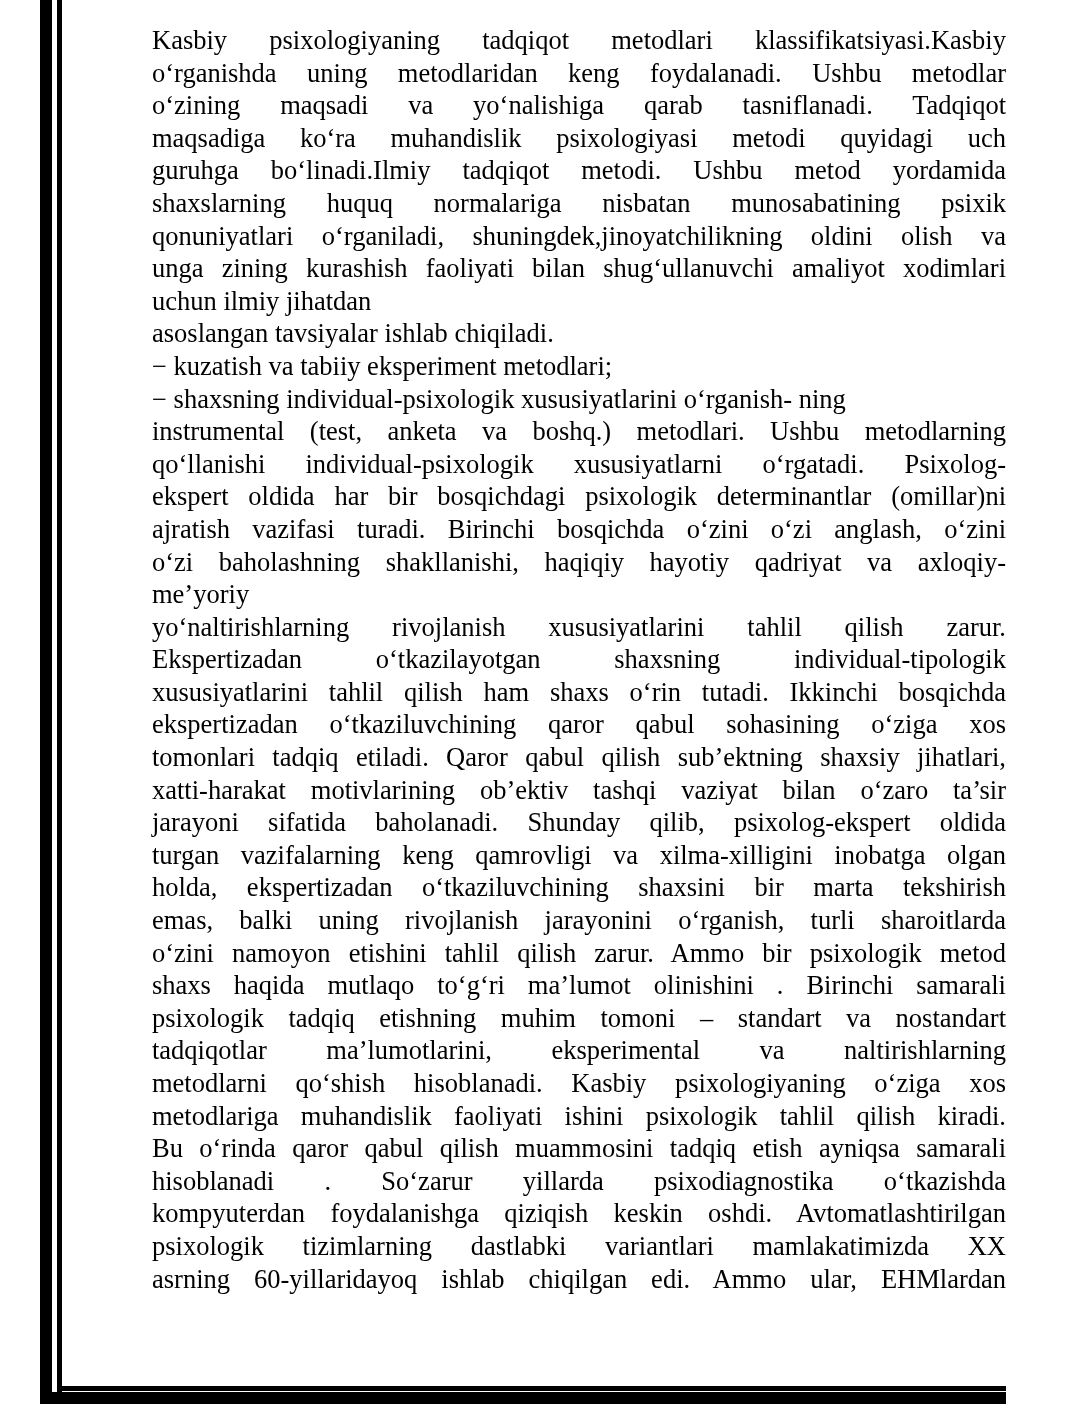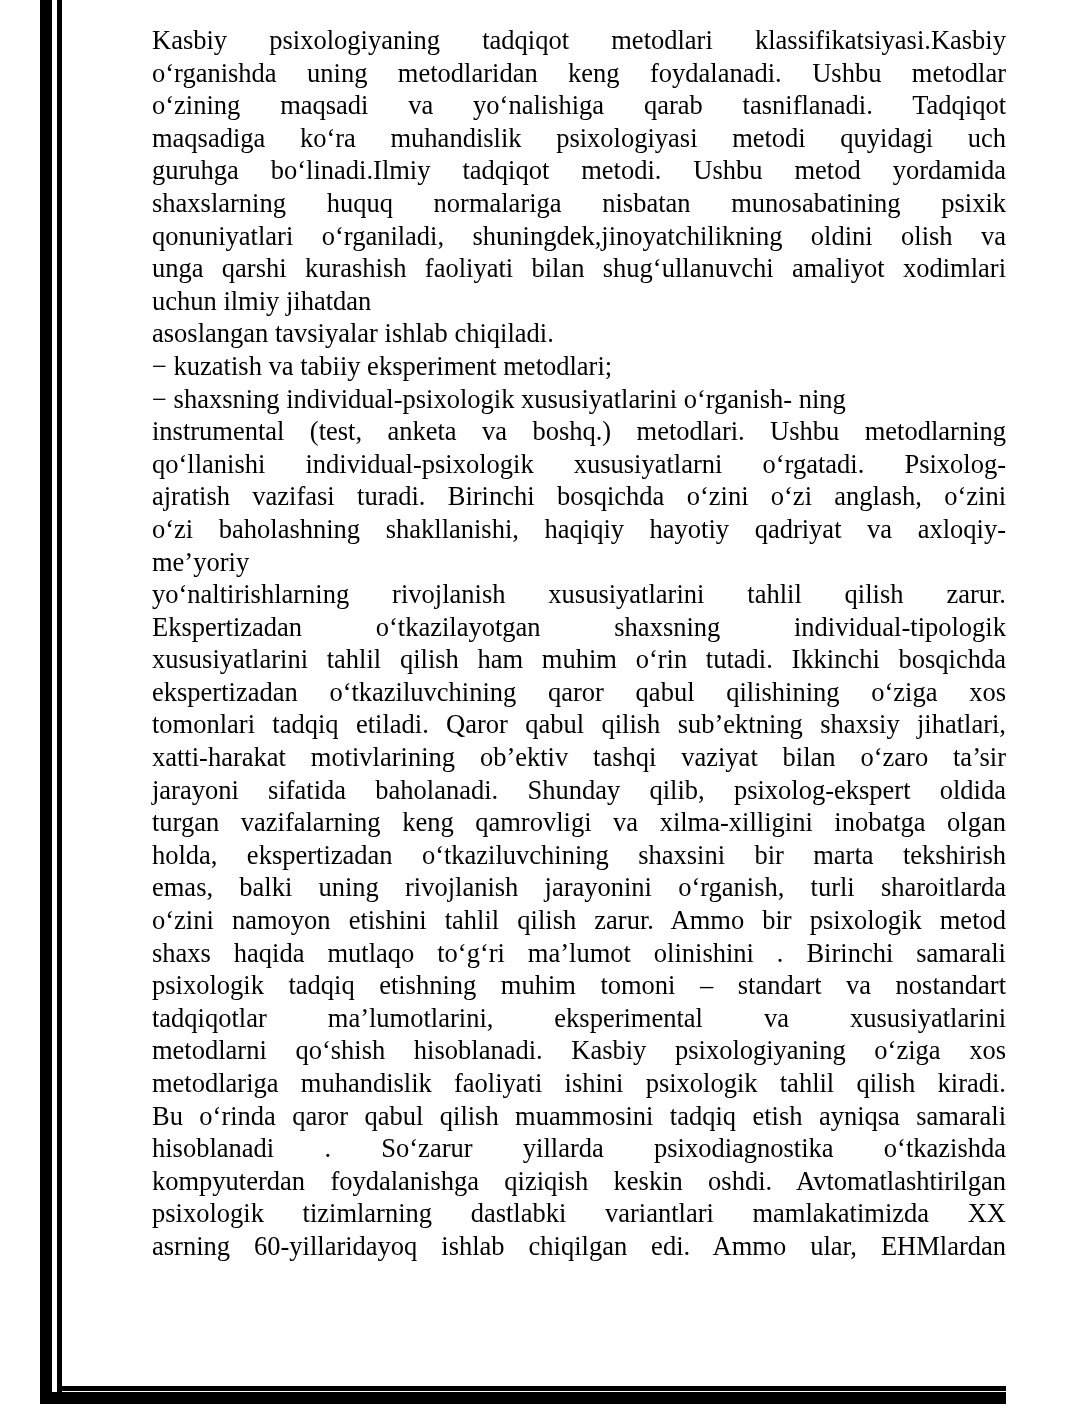--- a/index.html
+++ b/index.html
@@ -80,44 +80,45 @@
   <div class="rule rule-bot-outer"></div>
 
   <div class="text-column" id="text-column">
       <div class="line just">Kasbiy psixologiyaning tadqiqot metodlari klassifikatsiyasi.Kasbiy</div>
       <div class="line just">o‘rganishda uning metodlaridan keng foydalanadi. Ushbu metodlar</div>
       <div class="line just">o‘zining maqsadi va yo‘nalishiga qarab tasniflanadi. Tadqiqot</div>
       <div class="line just">maqsadiga ko‘ra muhandislik psixologiyasi metodi quyidagi uch</div>
       <div class="line just">guruhga bo‘linadi.Ilmiy tadqiqot metodi. Ushbu metod yordamida</div>
       <div class="line just">shaxslarning huquq normalariga nisbatan munosabatining psixik</div>
       <div class="line just">qonuniyatlari o‘rganiladi, shuningdek,jinoyatchilikning oldini olish va</div>
-      <div class="line just">unga qarshi kurashish faoliyati bilan shug‘ullanuvchi amaliyot xodimlari</div>
+      <div class="line just">unga zining kurashish faoliyati bilan shug‘ullanuvchi amaliyot xodimlari</div>
       <div class="line left">uchun ilmiy jihatdan</div>
       <div class="line left">asoslangan tavsiyalar ishlab chiqiladi.</div>
       <div class="line left">− kuzatish va tabiiy eksperiment metodlari;</div>
       <div class="line left">− shaxsning individual-psixologik xususiyatlarini o‘rganish- ning</div>
       <div class="line just">instrumental (test, anketa va boshq.) metodlari. Ushbu metodlarning</div>
       <div class="line just">qo‘llanishi individual-psixologik xususiyatlarni o‘rgatadi. Psixolog-</div>
+      <div class="line just">ekspert oldida har bir bosqichdagi psixologik determinantlar (omillar)ni</div>
       <div class="line just">ajratish vazifasi turadi. Birinchi bosqichda o‘zini o‘zi anglash, o‘zini</div>
       <div class="line just">o‘zi baholashning shakllanishi, haqiqiy hayotiy qadriyat va axloqiy-</div>
       <div class="line left">me’yoriy</div>
       <div class="line just">yo‘naltirishlarning rivojlanish xususiyatlarini tahlil qilish zarur.</div>
       <div class="line just">Ekspertizadan o‘tkazilayotgan shaxsning individual-tipologik</div>
-      <div class="line just">xususiyatlarini tahlil qilish ham muhim o‘rin tutadi. Ikkinchi bosqichda</div>
-      <div class="line just">ekspertizadan o‘tkaziluvchining qaror qabul qilishining o‘ziga xos</div>
+      <div class="line just">xususiyatlarini tahlil qilish ham shaxs o‘rin tutadi. Ikkinchi bosqichda</div>
+      <div class="line just">ekspertizadan o‘tkaziluvchining qaror qabul sohasining o‘ziga xos</div>
       <div class="line just">tomonlari tadqiq etiladi. Qaror qabul qilish sub’ektning shaxsiy jihatlari,</div>
       <div class="line just">xatti-harakat motivlarining ob’ektiv tashqi vaziyat bilan o‘zaro ta’sir</div>
       <div class="line just">jarayoni sifatida baholanadi. Shunday qilib, psixolog-ekspert oldida</div>
       <div class="line just">turgan vazifalarning keng qamrovligi va xilma-xilligini inobatga olgan</div>
       <div class="line just">holda, ekspertizadan o‘tkaziluvchining shaxsini bir marta tekshirish</div>
       <div class="line just">emas, balki uning rivojlanish jarayonini o‘rganish, turli sharoitlarda</div>
       <div class="line just">o‘zini namoyon etishini tahlil qilish zarur. Ammo bir psixologik metod</div>
       <div class="line just">shaxs haqida mutlaqo to‘g‘ri ma’lumot olinishini . Birinchi samarali</div>
       <div class="line just">psixologik tadqiq etishning muhim tomoni – standart va nostandart</div>
-      <div class="line just">tadqiqotlar ma’lumotlarini, eksperimental va xususiyatlarini</div>
+      <div class="line just">tadqiqotlar ma’lumotlarini, eksperimental va naltirishlarning</div>
       <div class="line just">metodlarni qo‘shish hisoblanadi. Kasbiy psixologiyaning o‘ziga xos</div>
       <div class="line just">metodlariga muhandislik faoliyati ishini psixologik tahlil qilish kiradi.</div>
       <div class="line just">Bu o‘rinda qaror qabul qilish muammosini tadqiq etish ayniqsa samarali</div>
       <div class="line just">hisoblanadi . So‘zarur yillarda psixodiagnostika o‘tkazishda</div>
       <div class="line just">kompyuterdan foydalanishga qiziqish keskin oshdi. Avtomatlashtirilgan</div>
       <div class="line just">psixologik tizimlarning dastlabki variantlari mamlakatimizda XX</div>
       <div class="line just">asrning 60-yillaridayoq ishlab chiqilgan edi. Ammo ular, EHMlardan</div>
     </div>
 
 </div>

